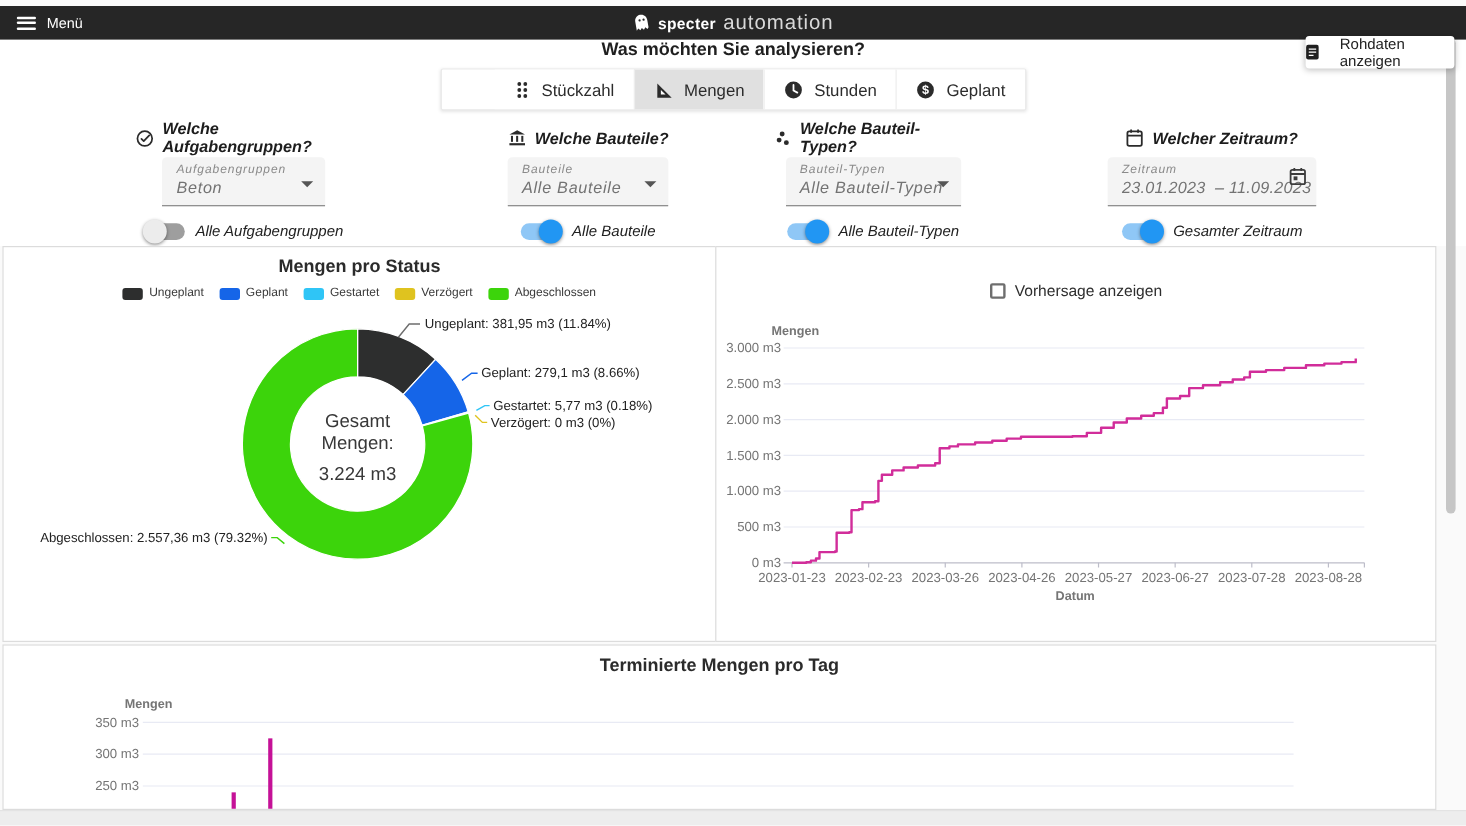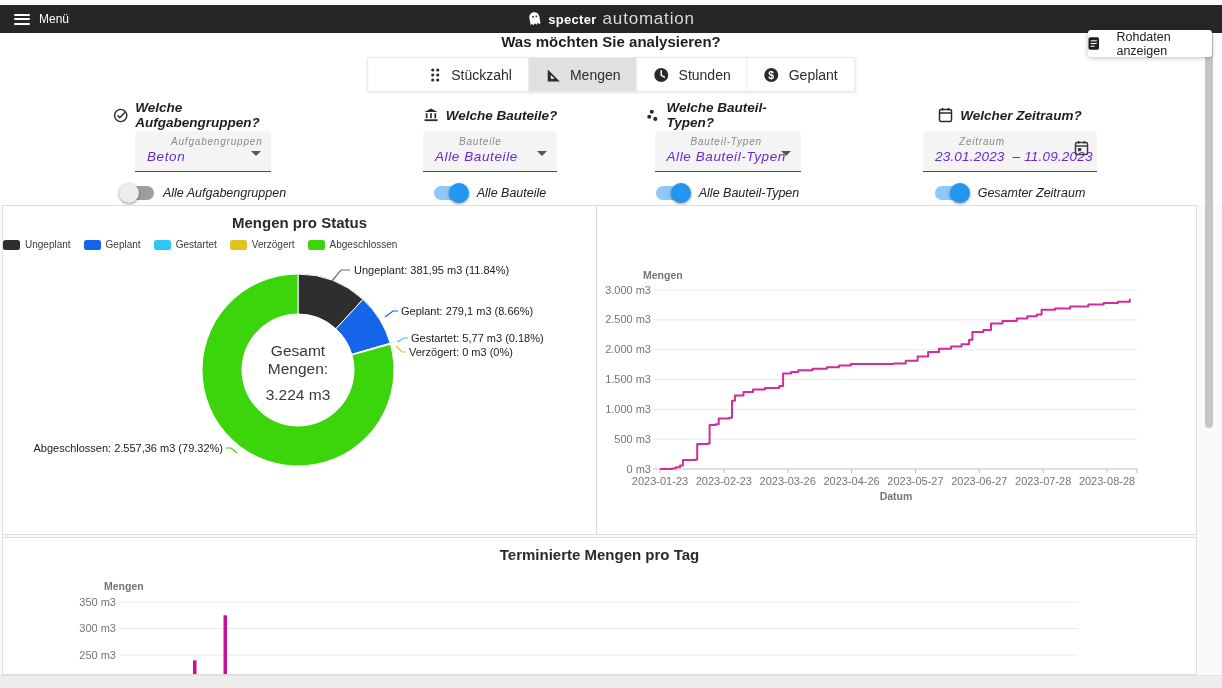--- a/index.html
+++ b/index.html
@@ -33,40 +33,40 @@
   .tab { display:flex; align-items:center; gap:9px; height:33px; padding:0 16px; font-size:14px; font-weight:500;
     color:#2c2c2c; cursor:pointer; border-left:1px solid #ededed; background:#fff; }
   .tab:first-child { border-left:none;margin-left:44px; }
   .tab.selected { background:#e0e0e0; }
 
   
   .filter-col { position:absolute; top:106px; display:flex; flex-direction:column; align-items:center;font-style:italic; }
   .f-question { display:flex; align-items:center; gap:7px; font-size:13.5px; font-weight:bold; color:#1d1d1d; height:18px; }
   .f-select { margin-top:7px; position:relative; height:41px; background:#f4f4f4; border-radius:4px 4px 0 0;
     border-bottom:1px solid #4c4c4c; padding:5px 26px 4px 12px; cursor:pointer; }
-  .f-select .flabel { font-size:10px; color:#8a8a8a; letter-spacing:.8px;margin-left:24px; }
-  .f-select .fvalue { font-size:13.5px; color:#6d28d9; letter-spacing:.6px; margin-top:2px; white-space:pre; }
+  .f-select .flabel { font-size:10px; color:#8a8a8a; letter-spacing:.8px; }
+  .f-select .fvalue { font-size:13.5px; color:#737373; letter-spacing:.6px; margin-top:2px; white-space:pre; }
   .caret { position:absolute; right:10px; bottom:15px; width:0; height:0; border-left:5px solid transparent;
     border-right:5px solid transparent; border-top:5px solid #555; }
   .cal-btn { position:absolute; right:8px; bottom:11px; }
   .f-toggle { margin-top:14px; display:flex; align-items:flex-start; gap:9px; }
   .toggle { position:relative; width:34px; height:14px; border-radius:7px; background:#9e9e9e; cursor:pointer; flex:0 0 auto; }
   .toggle .knob { position:absolute; top:-3px; left:-1px; width:20px; height:20px; border-radius:50%;
     background:#ececec; box-shadow:0 1px 3px rgba(0,0,0,.45); }
   .toggle.on { background:#8fc7f6; }
   .toggle.on .knob { left:15px; background:#2196f3; }
   .f-toggle .tlabel { font-size:12.5px; color:#212121; }
 
   
   .panel { position:absolute; background:#fff; border:1px solid #dcdcdc;padding-left:36px; }
   .panel-left  { left:2px;   top:205px; width:595px; height:330px; }
   .panel-right { left:596px; top:205px; width:601px; height:330px; }
   .panel-bottom{ left:2px;   top:537px; width:1195px; height:138px; overflow:hidden; }
   .panel-title { position:absolute; left:0; top:8px; width:100%; text-align:center; font-size:15px; font-weight:bold; color:#2b2b2b; }
-  .legend { position:absolute; left:0; top:33px; width:100%; display:flex; gap:13px; }
+  .legend { position:absolute; left:0; top:33px; width:100%; display:flex; justify-content:center; gap:13px; }
   .legend-item { display:flex; align-items:center; gap:5px; font-size:10px; color:#3a3a3a; }
   .legend-chip { width:17px; height:10px; border-radius:2.5px; }
   .chart-svg { position:absolute; left:0; top:0; }
   .cb-row { position:absolute; left:0; top:29px; width:100%; display:flex; justify-content:center; align-items:center; gap:8px; }
   .checkbox { width:13px; height:13px; border:2px solid #6e6e6e; border-radius:2px; background:#fff; cursor:pointer; }
   .cb-label { font-size:13px; color:#2e2e2e; }
 
   
   .vscroll-thumb { position:absolute; left:1205px; top:32px; width:8px; height:396px; background:#c6c6c6; border-radius:4px; cursor:pointer; }
   .hscroll-strip { position:absolute; left:0; top:675px; width:1222px; height:13px; background:#ededed; border-top:1px solid #e3e3e3; }
@@ -284,20 +284,24 @@
       <polyline points="394,136 401,132 405,132" fill="none" stroke="#2fc5f6" stroke-width="1.2"></polyline>
       <text x="408" y="135.5" text-anchor="start" font-size="11" fill="#222">Gestartet: 5,77 m3 (0.18%)</text>
       <polyline points="393,140 399,146 403,146" fill="none" stroke="#dfc31f" stroke-width="1.2"></polyline>
       <text x="406" y="149.5" text-anchor="start" font-size="11" fill="#222">Verzögert: 0 m3 (0%)</text>
       <polyline points="234,247 228,242 223,242" fill="none" stroke="#3cd40b" stroke-width="1.2"></polyline>
       <text x="220" y="245.5" text-anchor="end" font-size="11" fill="#222">Abgeschlossen: 2.557,36 m3 (79.32%)</text>
     </svg>
 </section>
 
 <section class="panel panel-right">
+  <div class="cb-row">
+    <span class="checkbox"></span>
+    <span class="cb-label">Vorhersage anzeigen</span>
+  </div>
   <svg class="chart-svg" width="599" height="328" viewBox="0 0 599 328" id="line-svg">
       <text x="46" y="73" font-size="10.5" font-weight="600" fill="#757575">Mengen</text>
       <line x1="56" y1="84" x2="540" y2="84" stroke="#e8eaf4" stroke-width="1"></line>
       <text x="54" y="87.5" text-anchor="end" font-size="11" fill="#757575">3.000 m3</text>
       <line x1="56" y1="113.83333333333333" x2="540" y2="113.83333333333333" stroke="#e8eaf4" stroke-width="1"></line>
       <text x="54" y="117.33333333333333" text-anchor="end" font-size="11" fill="#757575">2.500 m3</text>
       <line x1="56" y1="143.66666666666666" x2="540" y2="143.66666666666666" stroke="#e8eaf4" stroke-width="1"></line>
       <text x="54" y="147.16666666666666" text-anchor="end" font-size="11" fill="#757575">2.000 m3</text>
       <line x1="56" y1="173.5" x2="540" y2="173.5" stroke="#e8eaf4" stroke-width="1"></line>
       <text x="54" y="177" text-anchor="end" font-size="11" fill="#757575">1.500 m3</text>

